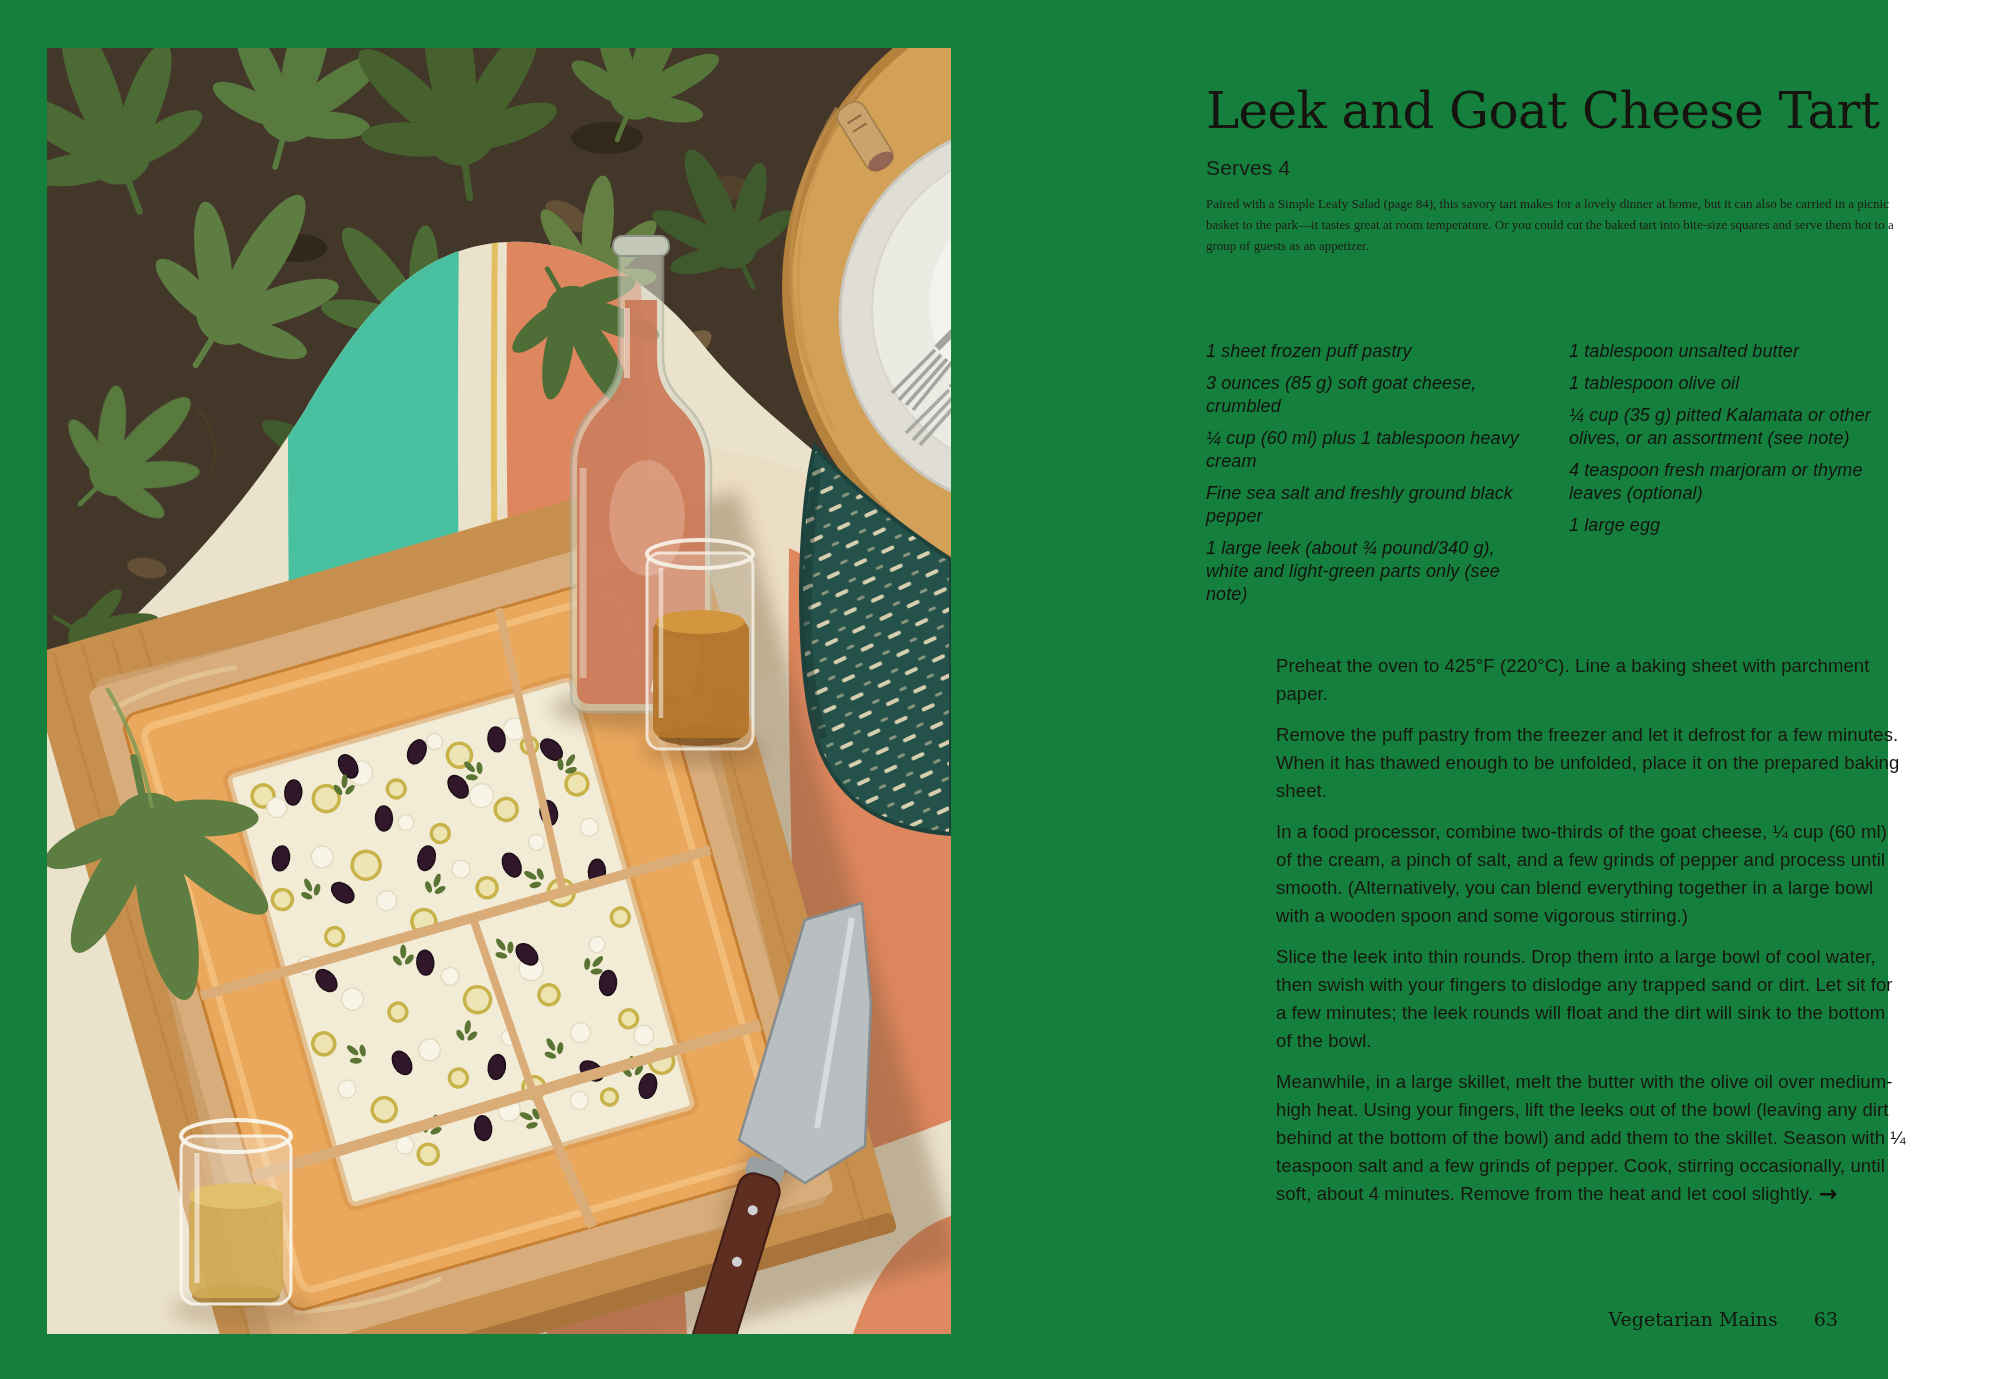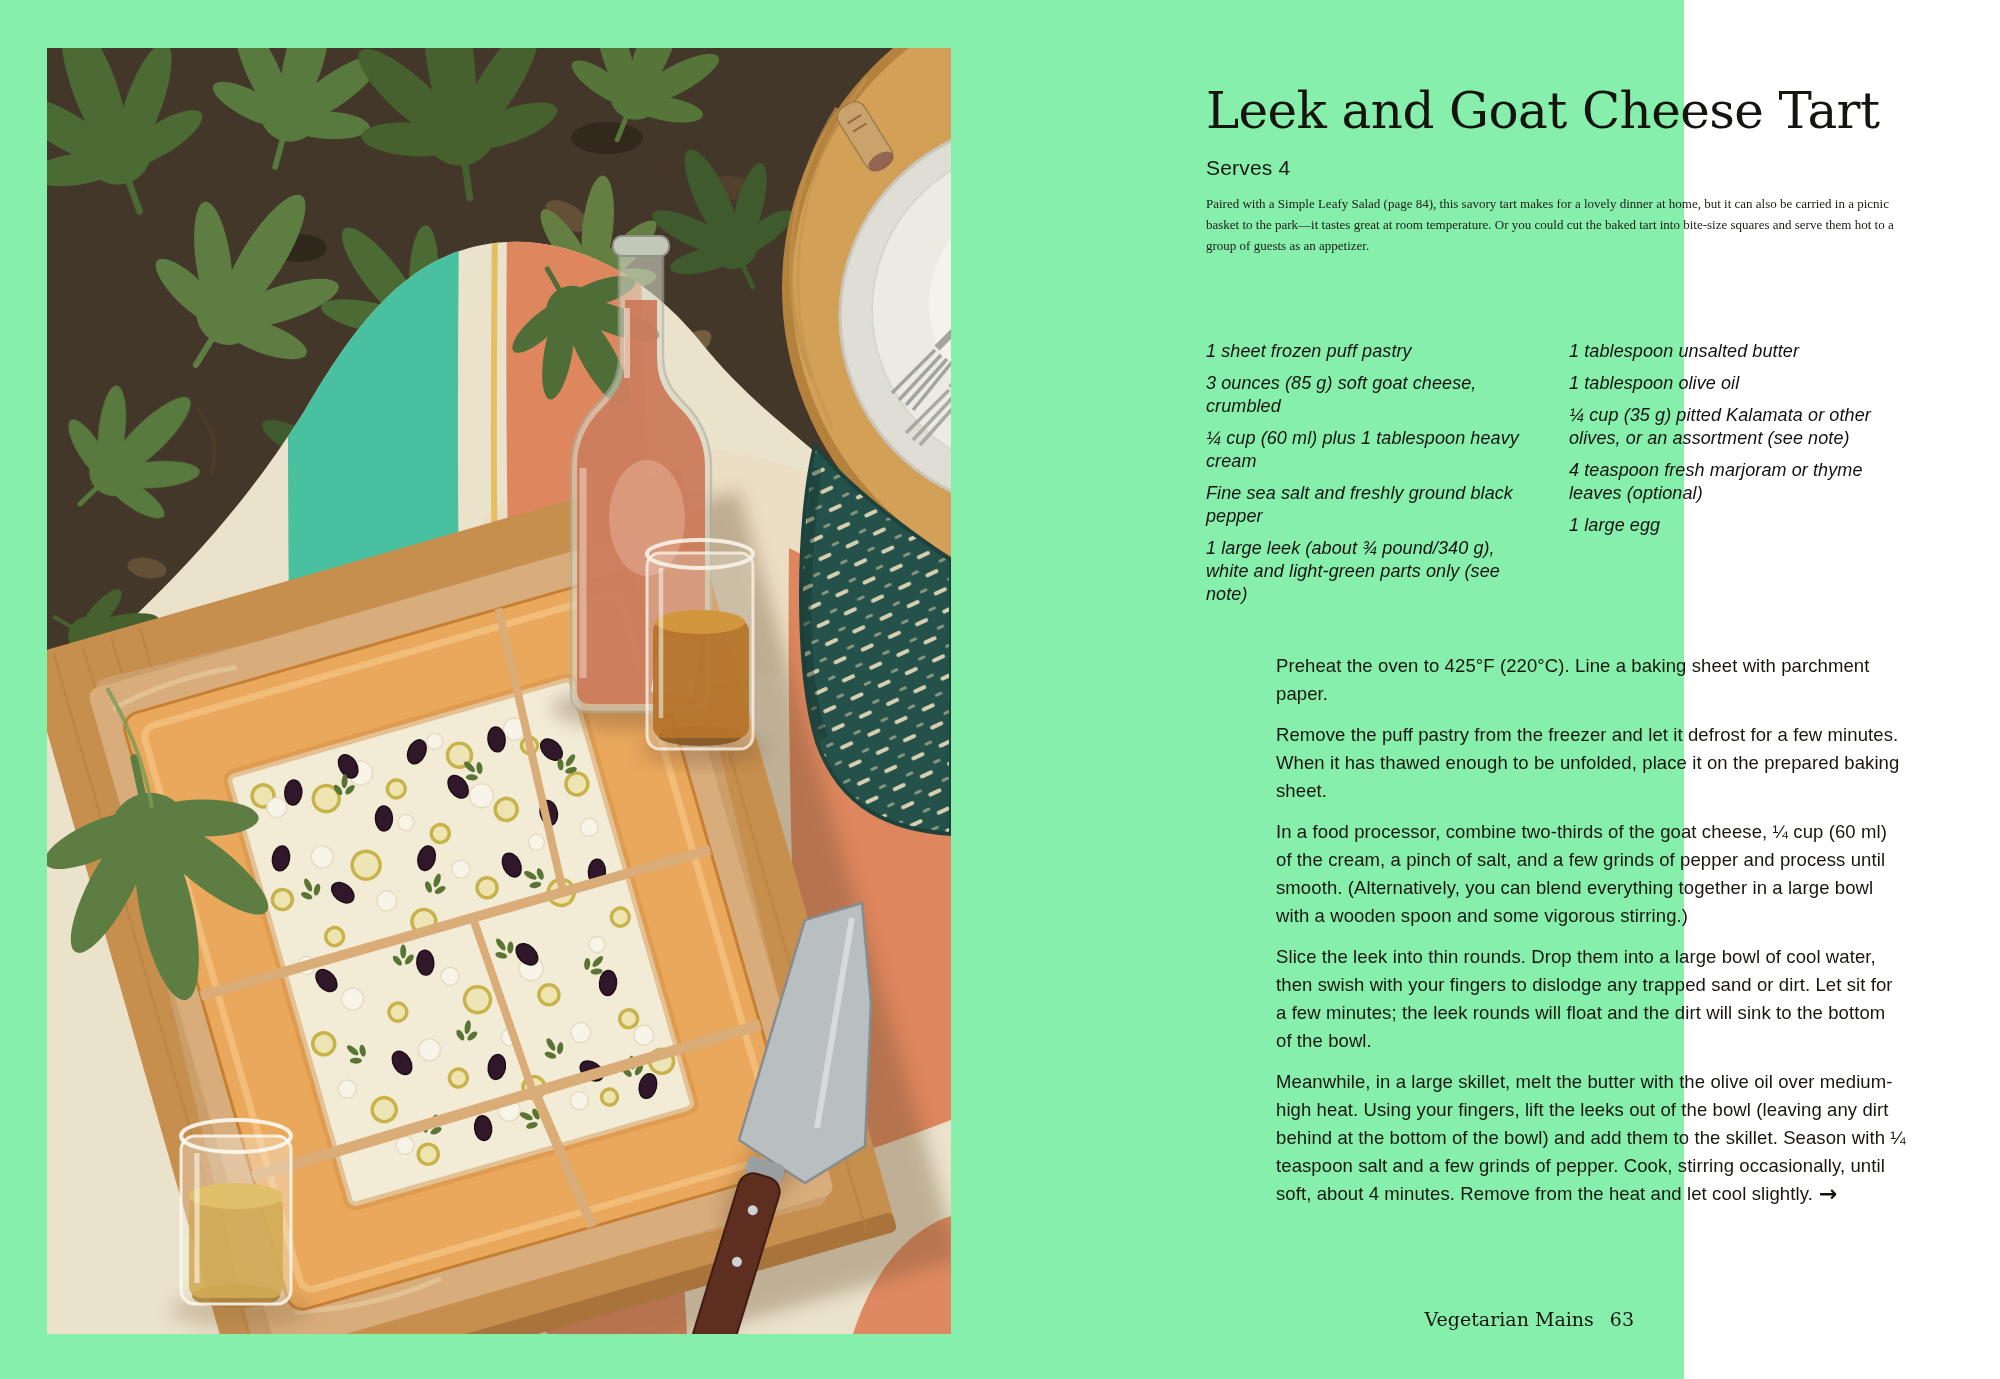--- a/index.html
+++ b/index.html
@@ -1,18 +1,18 @@
 <!DOCTYPE html>
 <html><head>
 <meta charset="utf-8">
 <style>
   * { margin:0; padding:0; box-sizing:border-box; }
   html,body { width:2000px; height:1379px; background:#ffffff; overflow:hidden;
               font-family:"Liberation Sans", sans-serif; }
-  .page { position:relative; width:1684px; height:1379px; background:#86efac; }
+  .page { position:relative; width:1888px; height:1379px; background:#15803d; }
 
   
   .photo { position:absolute; left:47px; top:48px; width:904px; height:1286px; overflow:hidden; }
   .photo svg { display:block; width:100%; height:100%; }
 
   
   .title { position:absolute; left:1206px; top:84px; width:720px;
            font-family:"DejaVu Serif", serif; font-weight:500; font-size:50px; line-height:1.1;
            letter-spacing:-0.6px; color:#16140f; }
   .serves { position:absolute; left:1206px; top:156px;
@@ -24,21 +24,21 @@
   .ing-col { list-style:none;font-style:italic; }
   .ing-col-1 { width:330px; margin-right:33px; }
   .ing-col-2 { width:322px; }
   .ing-col li { font-size:18px; line-height:23px; color:#141210; margin-bottom:9px; letter-spacing:.1px; }
 
   .steps { position:absolute; left:1276px; top:652px; width:630px; }
   .steps p { font-size:18.5px; line-height:28px; color:#18160f; margin-bottom:13px; letter-spacing:.1px; }
   .arrow { font-family:"DejaVu Sans", sans-serif; font-size:22px; font-weight:bold; color:#121008;
            vertical-align:-1px; padding-left:6px; }
 
-  .footer { position:absolute; top:1308px; right:50px; display:flex; align-items:flex-start; gap:16px;
+  .footer { position:absolute; top:1308px; right:50px; display:flex; align-items:flex-start; gap:36px;
             font-family:"DejaVu Serif", serif; font-size:19px; color:#16140f; }
 </style>
 </head>
 <body>
 
 <div class="page">
 
   <div class="photo">
     <svg viewBox="0 0 904 1286">
       <defs>

